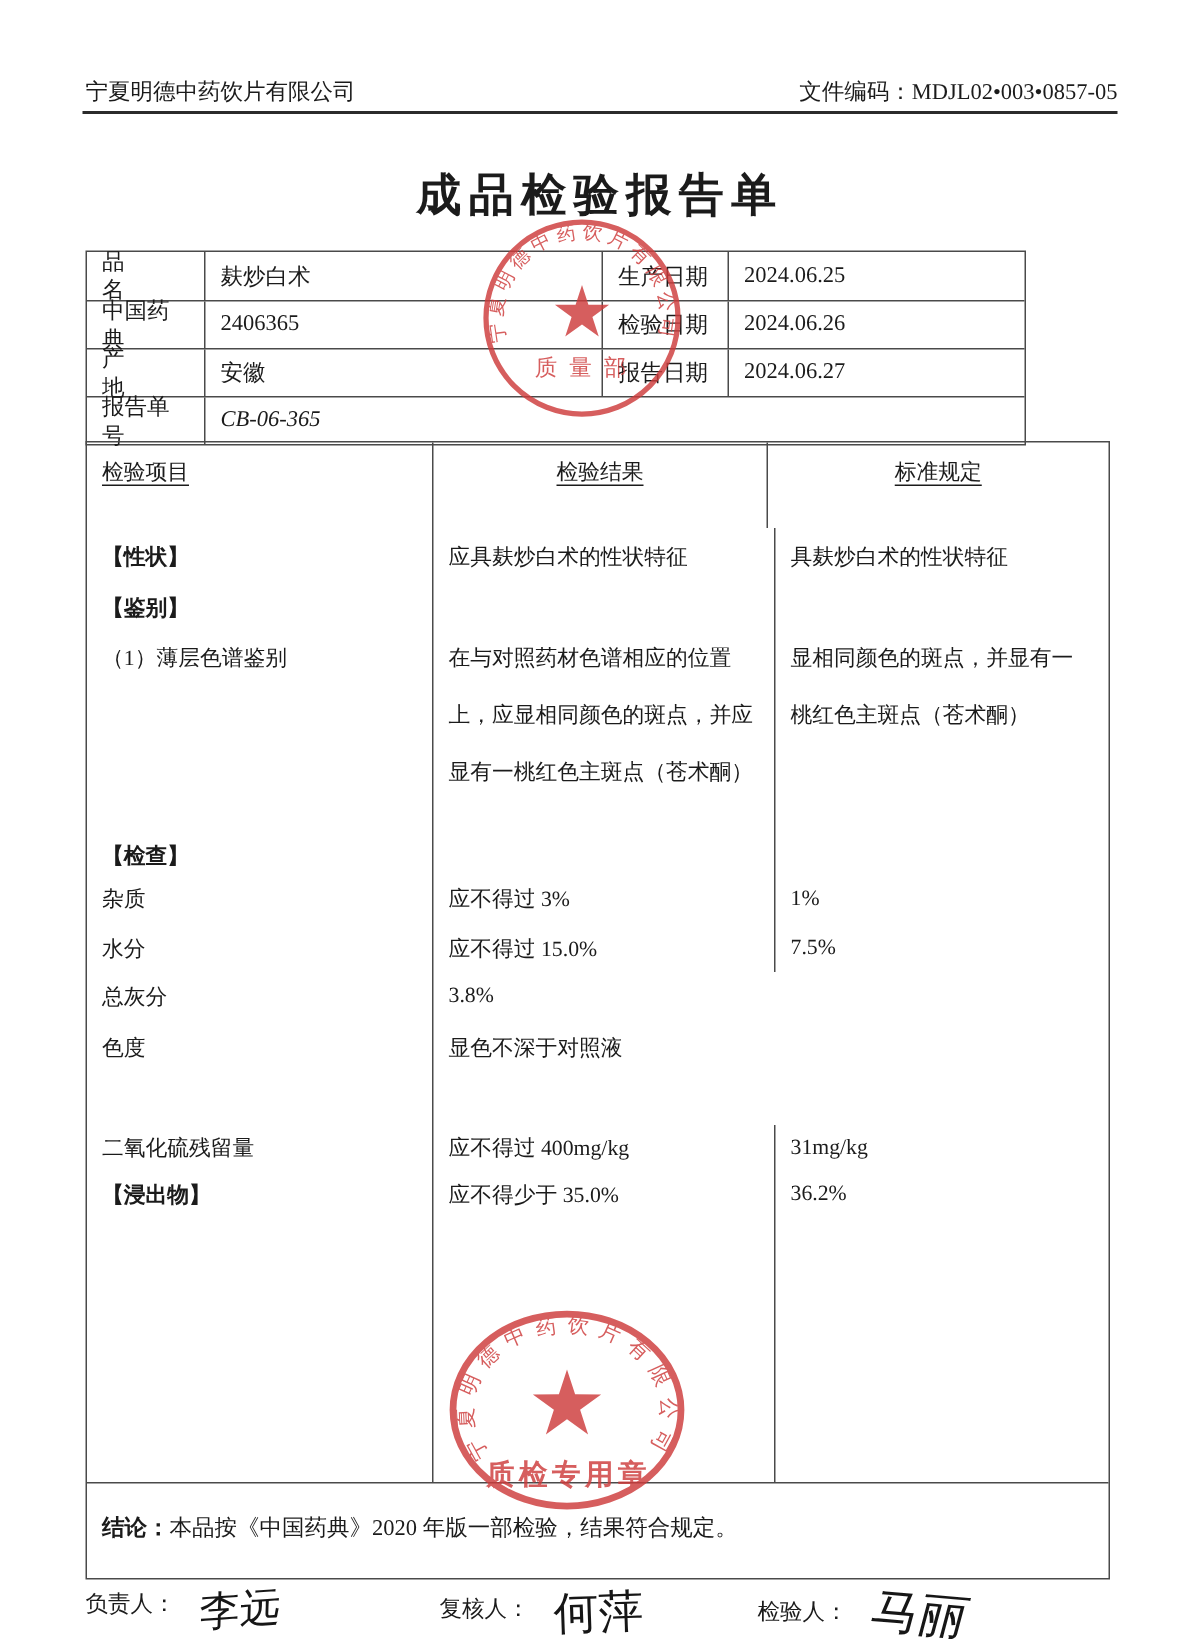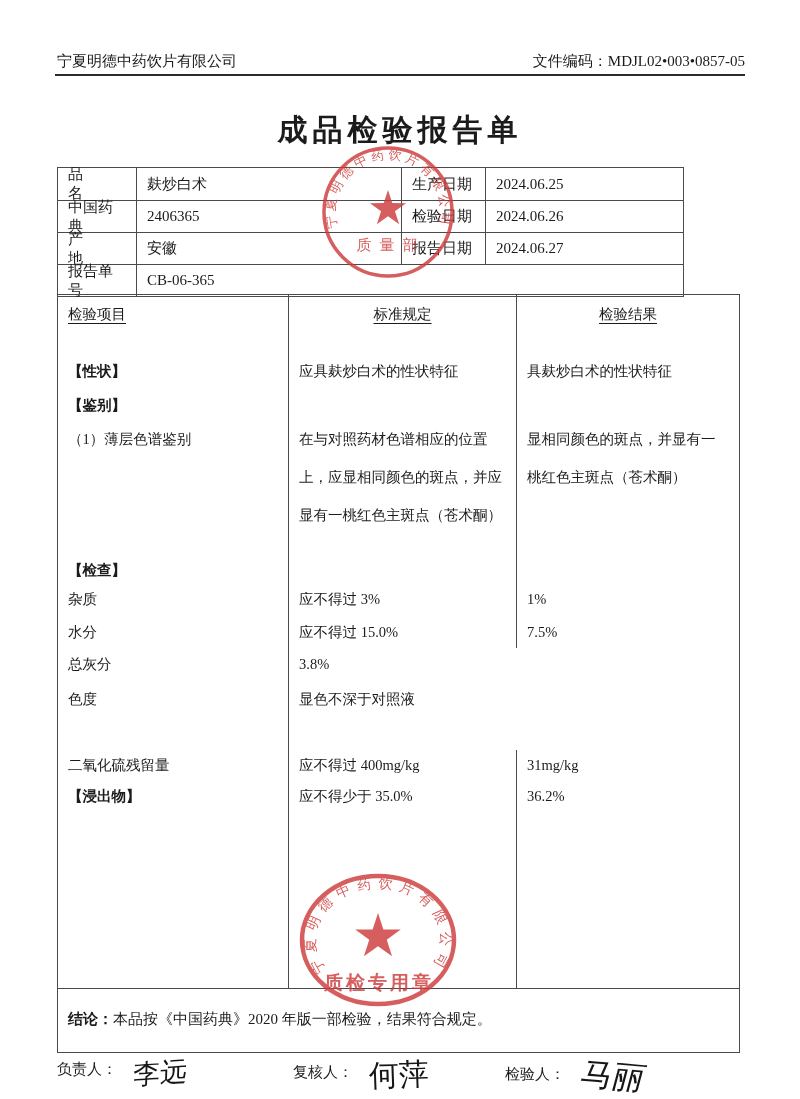--- a/index.html
+++ b/index.html
@@ -15,21 +15,21 @@
          font-size:30px;font-weight:bold;letter-spacing:5px;}
   
   .info-table{position:absolute;left:57px;top:145px;width:627px;border:1px solid #4a4a4a;box-sizing:border-box;background:transparent;}
   .irow{display:flex;height:32px;box-sizing:border-box;}
   .irow + .irow{border-top:1px solid #4a4a4a;}
   .icell{display:flex;align-items:center;box-sizing:border-box;font-size:15px;padding:0 10px;}
   .ilabel{width:78px;}
   .ivalue{width:265px;border-left:1px solid #4a4a4a;}
   .ilabel2{width:84px;border-left:1px solid #4a4a4a;}
   .ivalue2{flex:1;border-left:1px solid #4a4a4a;}
-  .ivalue-span{flex:1;border-left:1px solid #4a4a4a;}
+  .ivalue-span{flex:1;border-left:1px solid #4a4a4a;font-style:italic;}
   
   .main-table{position:absolute;left:57px;top:272px;width:683px;height:759px;
               border:1px solid #4a4a4a;box-sizing:border-box;display:flex;flex-direction:column;}
   .mrow{display:flex;flex:none;box-sizing:border-box;}
   .mcell{box-sizing:border-box;padding:0 10px;font-size:14.5px;display:flex;align-items:center;}
   .c1{width:230px;}
   .c2{width:228px;border-left:1px solid #4a4a4a;}
   .c3{flex:1;border-left:1px solid #4a4a4a;}
   .mhead .mcell{align-items:flex-start;padding-top:10px;}
   .mhead .mcell span{text-decoration:underline;text-underline-offset:4px;}
@@ -93,25 +93,25 @@
       <div class="icell ilabel">报告单号</div>
       <div class="icell ivalue-span">CB-06-365</div>
     </div>
   </div>
 
   <div class="main-table">
     <div class="mrow mhead" style="height:57px">
       <div class="mcell c1">
           <span>检验项目</span>
         </div>
+      <div class="mcell c3 head-center">
+          <span>检验结果</span>
+        </div>
       <div class="mcell c2 head-center">
           <span>标准规定</span>
-        </div>
-      <div class="mcell c3 head-center">
-          <span>检验结果</span>
         </div>
     </div>
 
     <div class="mrow" style="height:38px">
       <div class="mcell c1 emph">【性状】</div>
       <div class="mcell c2">应具麸炒白术的性状特征</div>
       <div class="mcell c3">具麸炒白术的性状特征</div>
     </div>
 
     <div class="mrow" style="height:30px">

